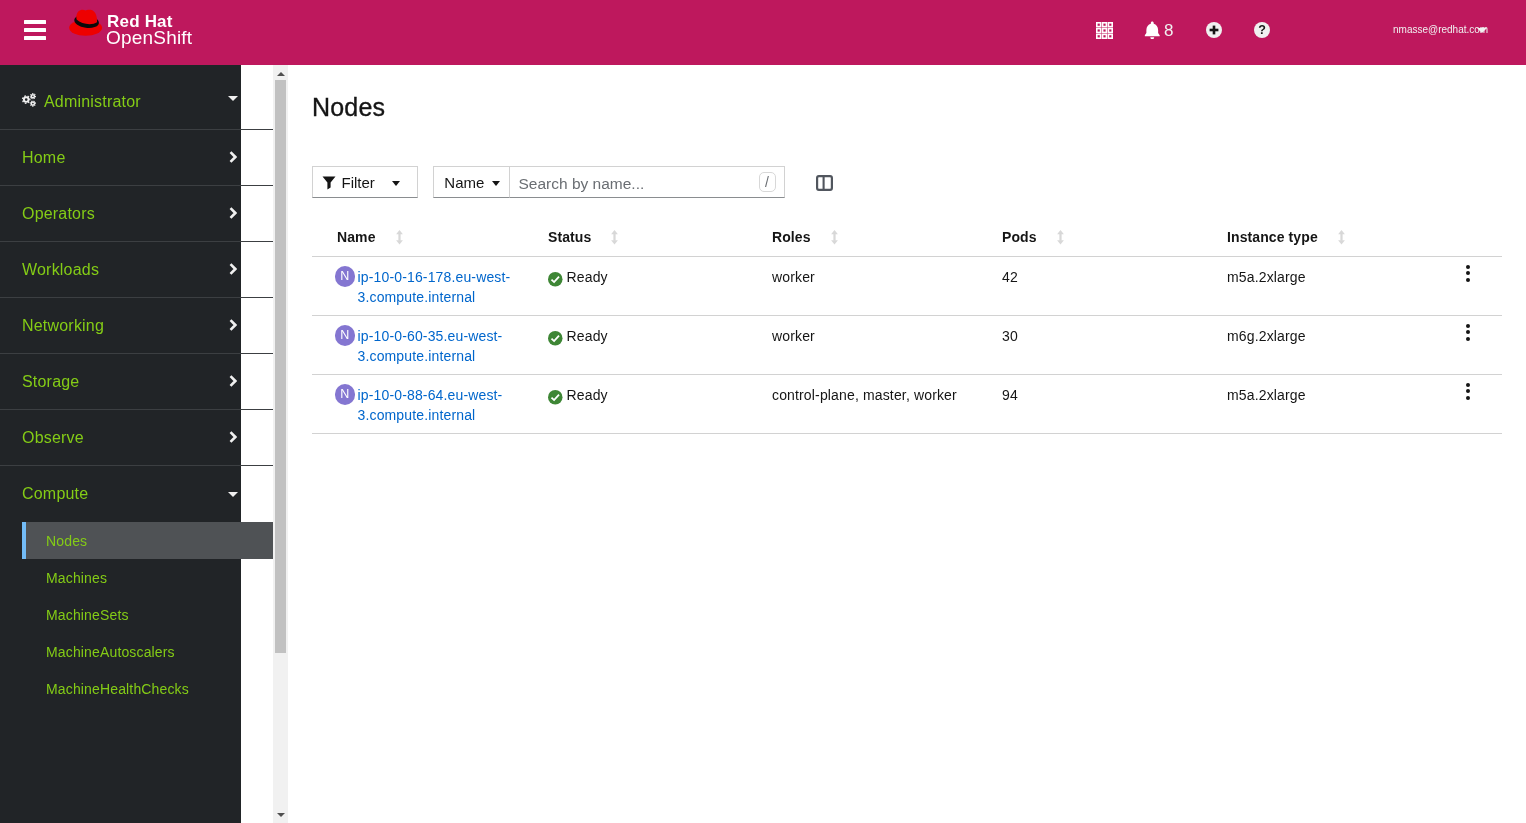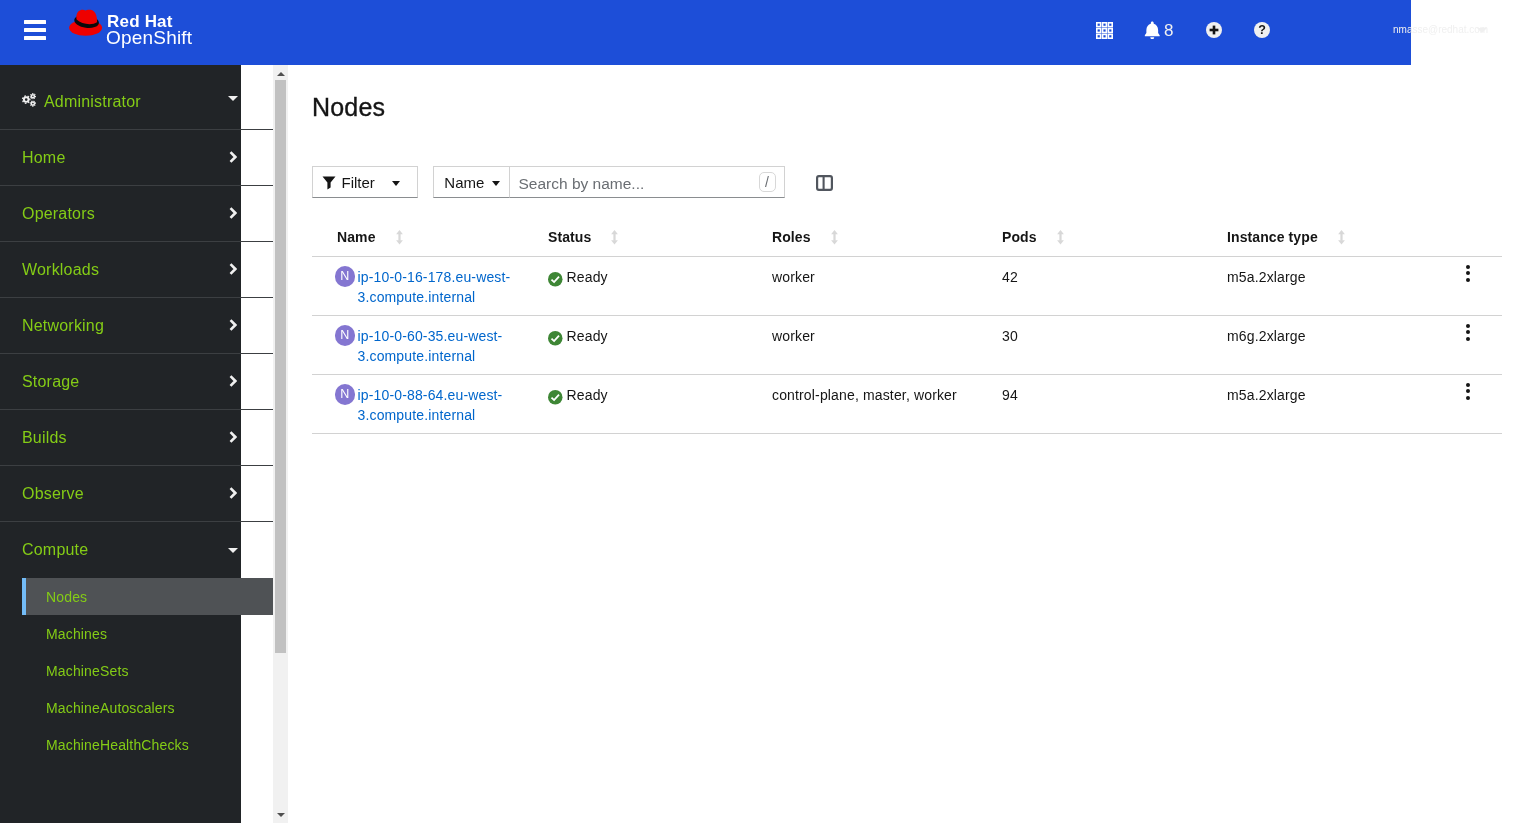--- a/index.html
+++ b/index.html
@@ -1,18 +1,18 @@
 <!DOCTYPE html>
 <html><head>
 <meta charset="utf-8">
 <style>
 * { margin:0; padding:0; box-sizing:border-box; }
 html,body { width:1526px; height:823px; overflow:hidden; background:#fff;
   font-family:"Liberation Sans", sans-serif; }
-#header { position:absolute; left:0; top:0; width:1411px; height:65px; background:#1d4ed8; }
+#header { position:absolute; left:0; top:0; width:1526px; height:65px; background:#be185d; }
 .hbar { position:absolute; left:23.5px; width:22px; height:4px; background:#fff; border-radius:0.5px; }
 #logoRH { position:absolute; left:107px; top:13px; color:#fff; font-size:17px; font-weight:700; line-height:17px; letter-spacing:0.2px;}
 #logoOS { position:absolute; left:106px; top:27.5px; color:#fff; font-size:19px; font-weight:400; line-height:19px; letter-spacing:0.2px;}
 .hicon { position:absolute; top:0; }
 #username { position:absolute; left:1393px; top:20.5px; color:#f0f0f0; font-size:10px; line-height:17px; }
 #ucaret { position:absolute; left:1477px; top:27.5px; width:0; height:0; border-left:5px solid transparent; border-right:5px solid transparent; border-top:5.5px solid #f0f0f0; }
 #bellnum { position:absolute; left:1164px; top:20.5px; color:#f0f0f0; font-size:17px; }
 
 #sidebar { position:absolute; left:0; top:65px; width:241px; height:758px; background:#212427; color:#84cc16; }
 #switcher { position:absolute; left:0; top:0; width:273px; height:64px; }
@@ -160,26 +160,20 @@
           <path d="M1.5,1.2 L6.3,6 L1.5,10.8" fill="none" stroke="#f0f0f0" stroke-width="2.6"></path>
         </svg>
       </div>
     <div class="navitem">
         <div class="txt">Storage</div>
         <svg class="chev" width="8" height="12" viewBox="0 0 8 12">
           <path d="M1.5,1.2 L6.3,6 L1.5,10.8" fill="none" stroke="#f0f0f0" stroke-width="2.6"></path>
         </svg>
       </div>
     <div class="navitem">
-        <div class="txt">Builds</div>
-        <svg class="chev" width="8" height="12" viewBox="0 0 8 12">
-          <path d="M1.5,1.2 L6.3,6 L1.5,10.8" fill="none" stroke="#f0f0f0" stroke-width="2.6"></path>
-        </svg>
-      </div>
-    <div class="navitem">
         <div class="txt">Observe</div>
         <svg class="chev" width="8" height="12" viewBox="0 0 8 12">
           <path d="M1.5,1.2 L6.3,6 L1.5,10.8" fill="none" stroke="#f0f0f0" stroke-width="2.6"></path>
         </svg>
       </div>
     <div class="navitem nb">
         <div class="txt">Compute</div>
         <div class="cdown"></div>
       </div>
     <div class="subitem cur">

